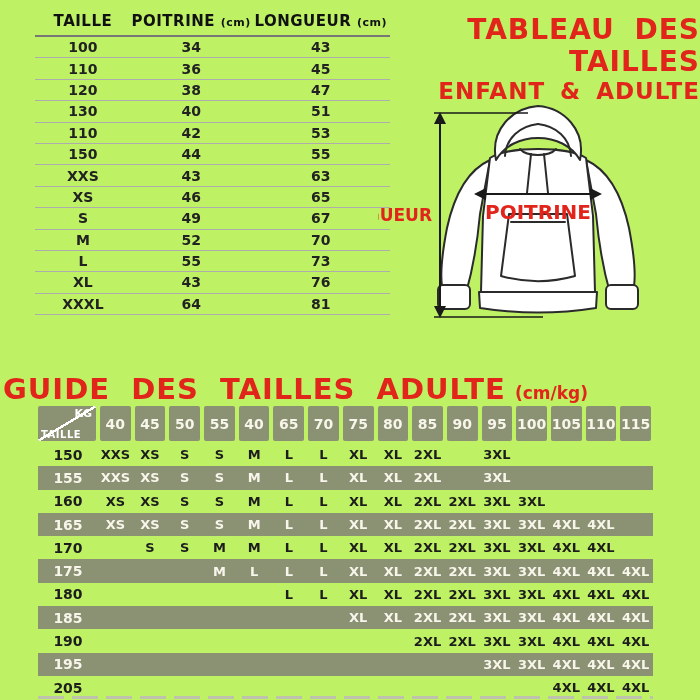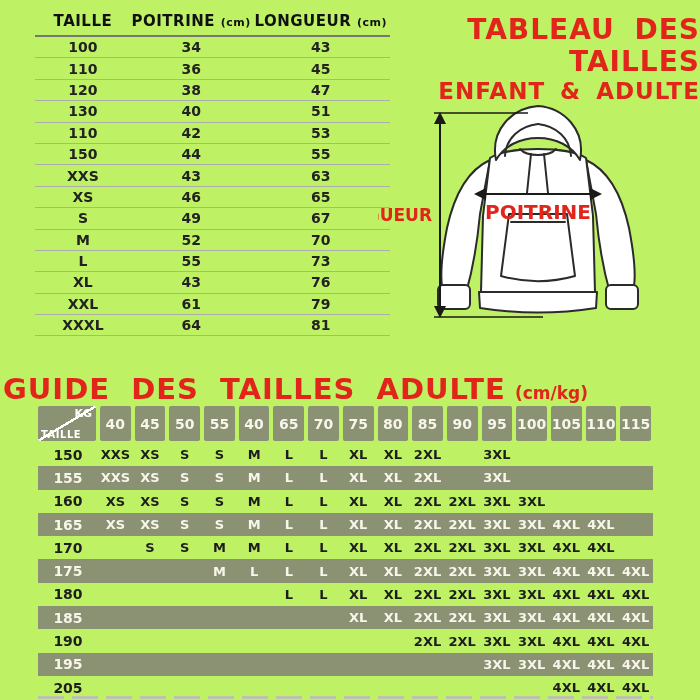--- a/index.html
+++ b/index.html
@@ -124,25 +124,20 @@
         </tr>
         <tr>
           <td>L</td>
           <td>55</td>
           <td>73</td>
         </tr>
         <tr>
           <td>XL</td>
           <td>43</td>
           <td>76</td>
-        </tr>
-        <tr>
-          <td>XXL</td>
-          <td>61</td>
-          <td>79</td>
         </tr>
         <tr>
           <td>XXXL</td>
           <td>64</td>
           <td>81</td>
         </tr>
       </tbody>
   </table>
 
   <div id="main-title">

